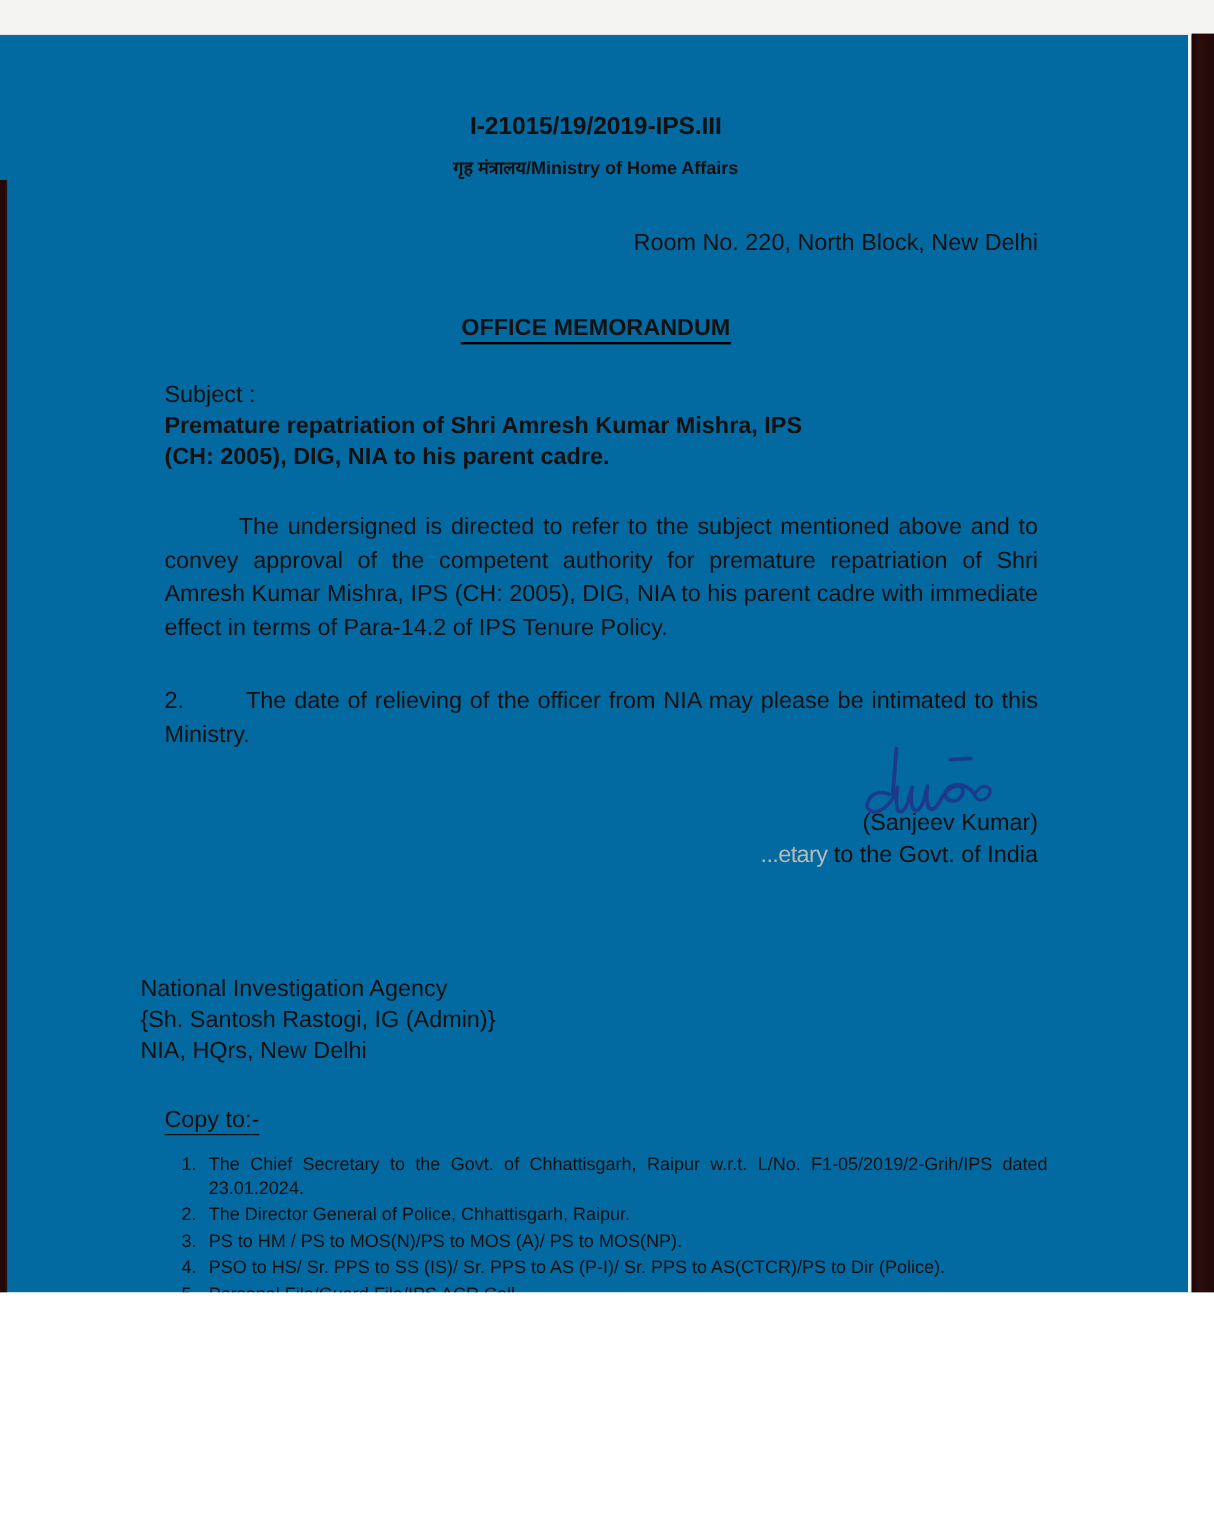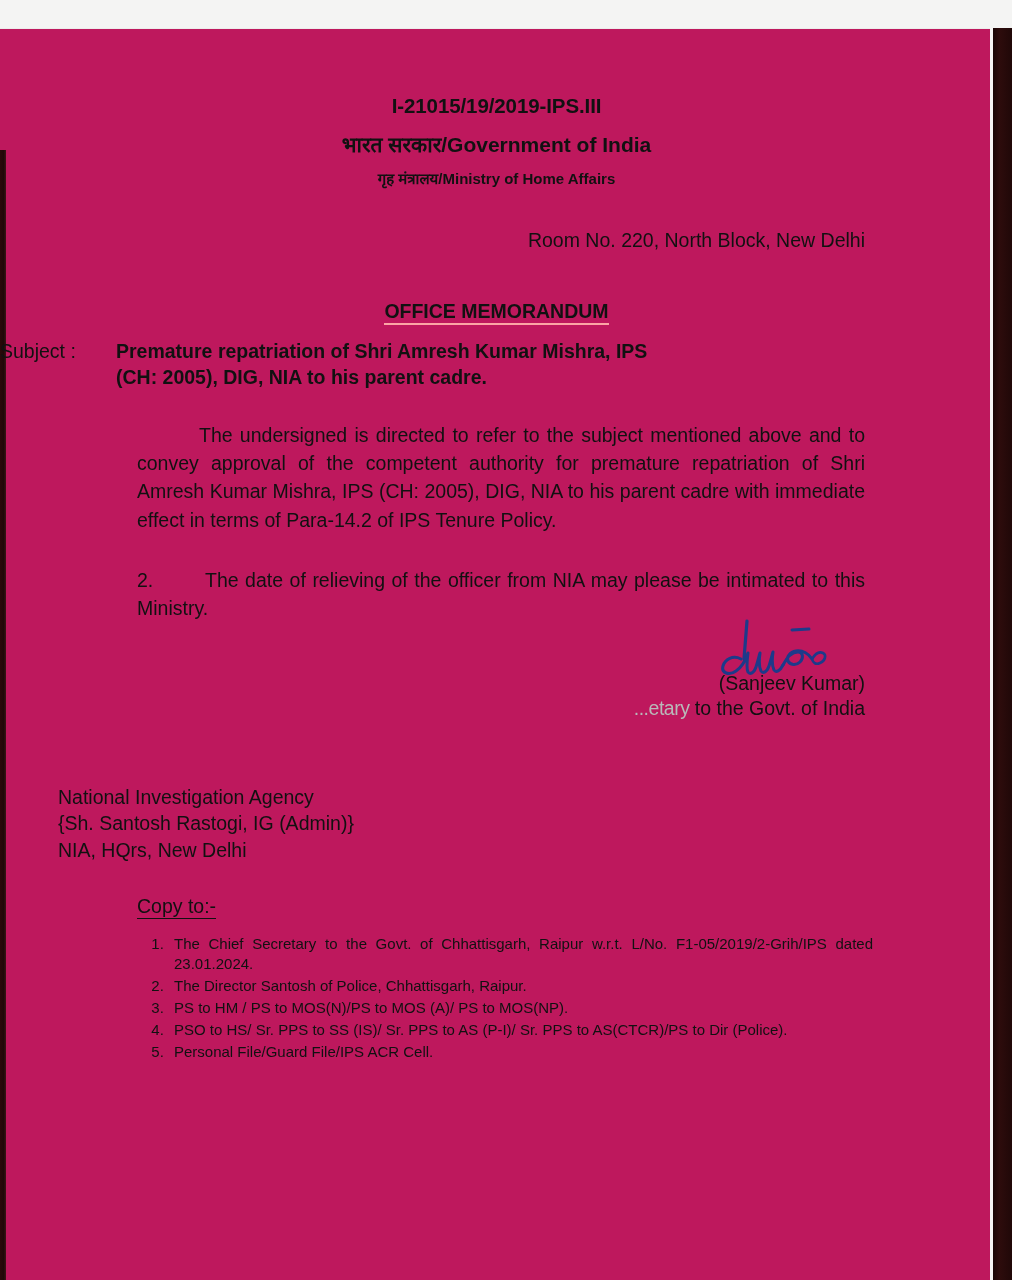--- a/index.html
+++ b/index.html
@@ -8,22 +8,22 @@
     padding: 0;
     background: #ffffff;
   }
   body {
     font-family: "Liberation Sans", sans-serif;
   }
 
   #page {
     position: relative;
     width: 1012px;
-    height: 1280px;
-    background: #be185d;
+    height: 1077px;
+    background: #0369a1;
     overflow: hidden;
   }
 
   
   .scan-top-strip {
     position: absolute;
     left: 0; top: 0;
     width: 1012px; height: 28px;
     background: #f4f4f3;
     border-bottom: 1px solid #ececeb;
@@ -101,29 +101,31 @@
   .date-gap { display: inline-block; width: 13px; }
 
   
   .om-title {
     text-align: center;
     margin-top: 48px;
     font-size: 19.5px;
     font-weight: bold;
   }
   .om-title span {
-    border-bottom: 2px solid #fca5a5;
+    border-bottom: 2px solid #000000;
     padding-bottom: 1px;
   }
 
   
   .subject-row {
     display: flex;
-    margin-top: 16px;
-    padding-right: 128px;
+    margin-top: 32px;
+    padding-left: 137px;
+    padding-right: 128px;
+    flex-direction: column;
   }
   .subject-label {
     flex: 0 0 auto;
     width: 116px;
     font-size: 19.5px;
     line-height: 1.32;
   }
   .subject-text {
     flex: 1 1 auto;
     font-size: 19.5px;
@@ -173,22 +175,22 @@
   }
   .sig-desig .faded {
     color: #b9b9b9;
     letter-spacing: -0.5px;
     text-align: right;
   }
   .sig-tel { }
 
   
   .addressee {
-    padding-left: 58px;
-    margin-top: 62px;
+    padding-left: 117px;
+    margin-top: 85px;
     font-size: 19.5px;
     line-height: 1.35;
   }
 
   
   .copyto-head {
     padding-left: 137px;
     margin-top: 32px;
     font-size: 19.5px;
   }
@@ -221,21 +223,20 @@
   <div class="scan-top-strip"></div>
   <div class="scan-edge-right-inner"></div>
   <div class="scan-edge-right"></div>
   <div class="scan-edge-left"></div>
 
   <div class="sheet">
     <div class="doc-inner">
 
       <div class="header-block">
         <div class="file-no">I-21015/19/2019-IPS.III</div>
-        <div class="gov-line">भारत सरकार/Government of India</div>
         <div class="ministry-line">गृह मंत्रालय/Ministry of Home Affairs</div>
       </div>
 
       <div class="addr-block">
         <div class="addr-room">Room No. 220, North Block, New Delhi</div>
       </div>
 
       <div class="om-title">
         <span>OFFICE MEMORANDUM</span>
       </div>
@@ -277,21 +278,21 @@
         <div>{Sh. Santosh Rastogi, IG (Admin)}</div>
         <div>NIA, HQrs, New Delhi</div>
       </div>
 
       <div class="copyto-head">
         <span>Copy to:-</span>
       </div>
 
       <ol class="copy-list">
         <li>The Chief Secretary to the Govt. of Chhattisgarh, Raipur w.r.t. L/No. F1-05/2019/2-Grih/IPS dated 23.01.2024.</li>
-        <li class="nojust">The Director Santosh of Police, Chhattisgarh, Raipur.</li>
+        <li class="nojust">The Director General of Police, Chhattisgarh, Raipur.</li>
         <li class="nojust">PS to HM / PS to MOS(N)/PS to MOS (A)/ PS to MOS(NP).</li>
         <li>PSO to HS/ Sr. PPS to SS (IS)/ Sr. PPS to AS (P-I)/ Sr. PPS to AS(CTCR)/PS to Dir (Police).</li>
         <li class="nojust">Personal File/Guard File/IPS ACR Cell.</li>
       </ol>
 
     </div>
   </div>
 </div>
 
 </body></html>

